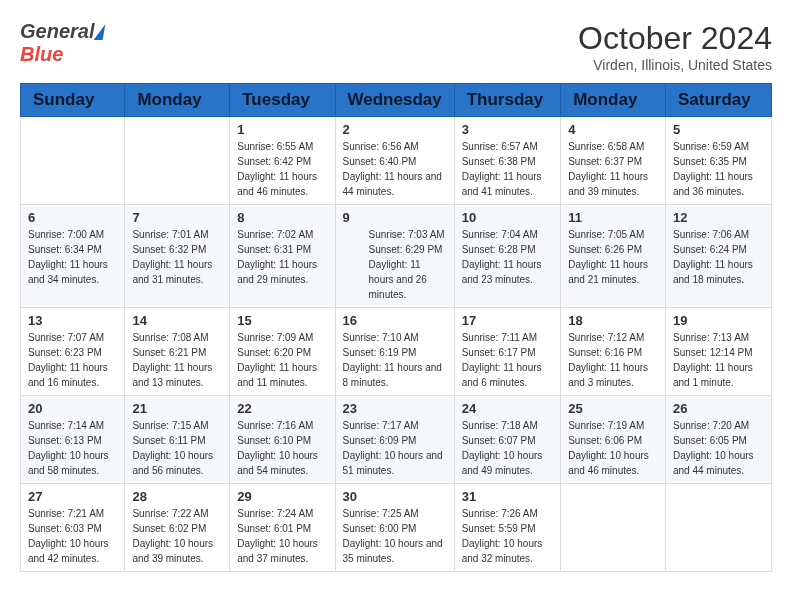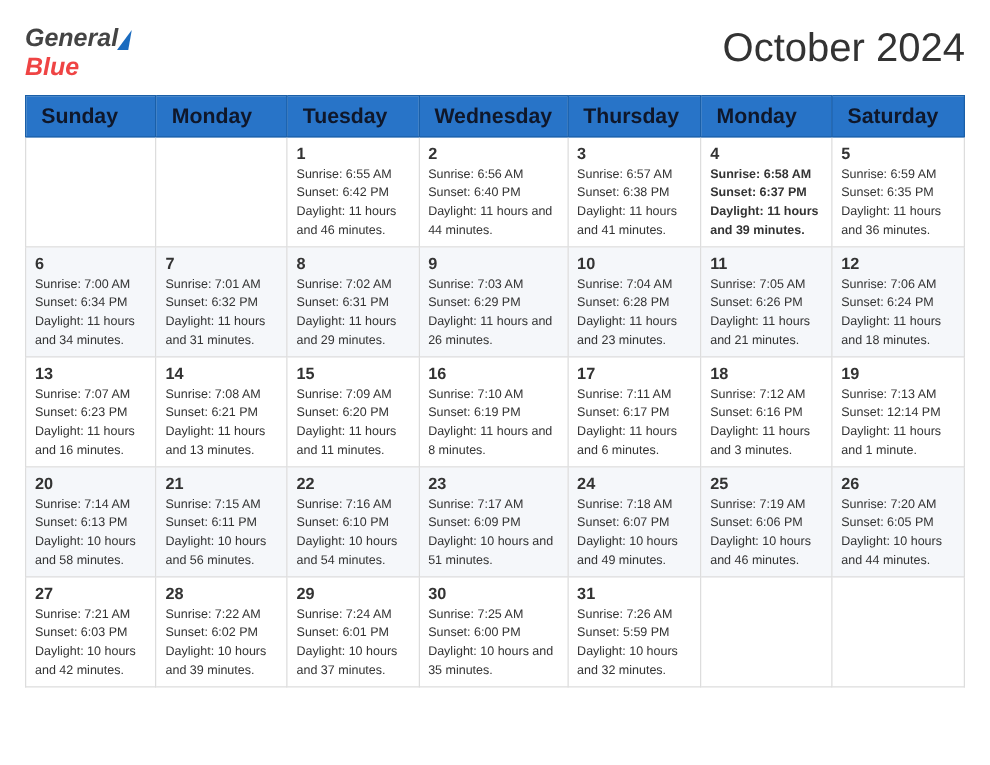--- a/index.html
+++ b/index.html
@@ -109,20 +109,21 @@
     <div class="logo-wrapper">
       <span class="logo-text-general">General</span>
       <span class="logo-triangle"></span>
     </div>
     <div>
       <span class="logo-text-blue">Blue</span>
     </div>
   </div>
   <div class="title-area">
     <div class="month-title">October 2024</div>
+    <div class="location">Virden, Illinois, United States</div>
   </div>
 </div>
 
 <table class="calendar">
   <thead>
     <tr>
 
     <th>Sunday</th>
         <th>Monday</th>
         <th>Tuesday</th>
@@ -149,21 +150,21 @@
 Daylight: 11 hours and 44 minutes.</div>
         </td>
         <td>
           <span class="day-num">3</span>
           <div class="day-detail" style="white-space: pre-line;">Sunrise: 6:57 AM
 Sunset: 6:38 PM
 Daylight: 11 hours and 41 minutes.</div>
         </td>
         <td>
           <span class="day-num">4</span>
-          <div class="day-detail" style="white-space: pre-line; font-weight: bold;">Sunrise: 6:58 AM
+          <div class="day-detail" style="white-space: pre-line;">Sunrise: 6:58 AM
 Sunset: 6:37 PM
 Daylight: 11 hours and 39 minutes.</div>
         </td>
         <td>
           <span class="day-num">5</span>
           <div class="day-detail" style="white-space: pre-line;">Sunrise: 6:59 AM
 Sunset: 6:35 PM
 Daylight: 11 hours and 36 minutes.</div>
         </td>
       </tr>
@@ -181,21 +182,21 @@
 Daylight: 11 hours and 31 minutes.</div>
         </td>
         <td>
           <span class="day-num">8</span>
           <div class="day-detail" style="white-space: pre-line;">Sunrise: 7:02 AM
 Sunset: 6:31 PM
 Daylight: 11 hours and 29 minutes.</div>
         </td>
         <td>
           <span class="day-num">9</span>
-          <div class="day-detail" style="white-space: pre-line;">Sunrise: 7:03 AM
+          <div class="day-detail" style="white-space: pre-line; margin-left: 26px;">Sunrise: 7:03 AM
 Sunset: 6:29 PM
 Daylight: 11 hours and 26 minutes.</div>
         </td>
         <td>
           <span class="day-num">10</span>
           <div class="day-detail" style="white-space: pre-line;">Sunrise: 7:04 AM
 Sunset: 6:28 PM
 Daylight: 11 hours and 23 minutes.</div>
         </td>
         <td>

